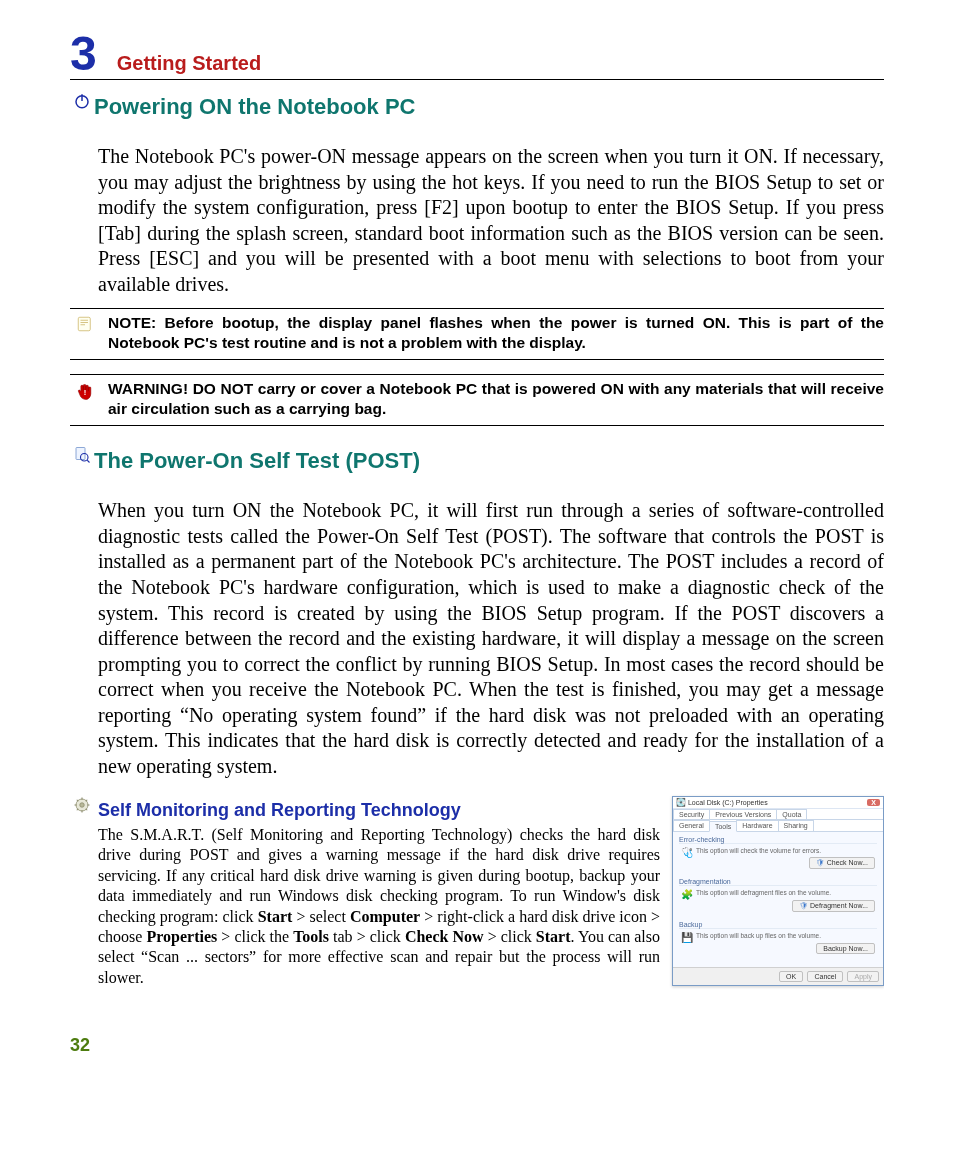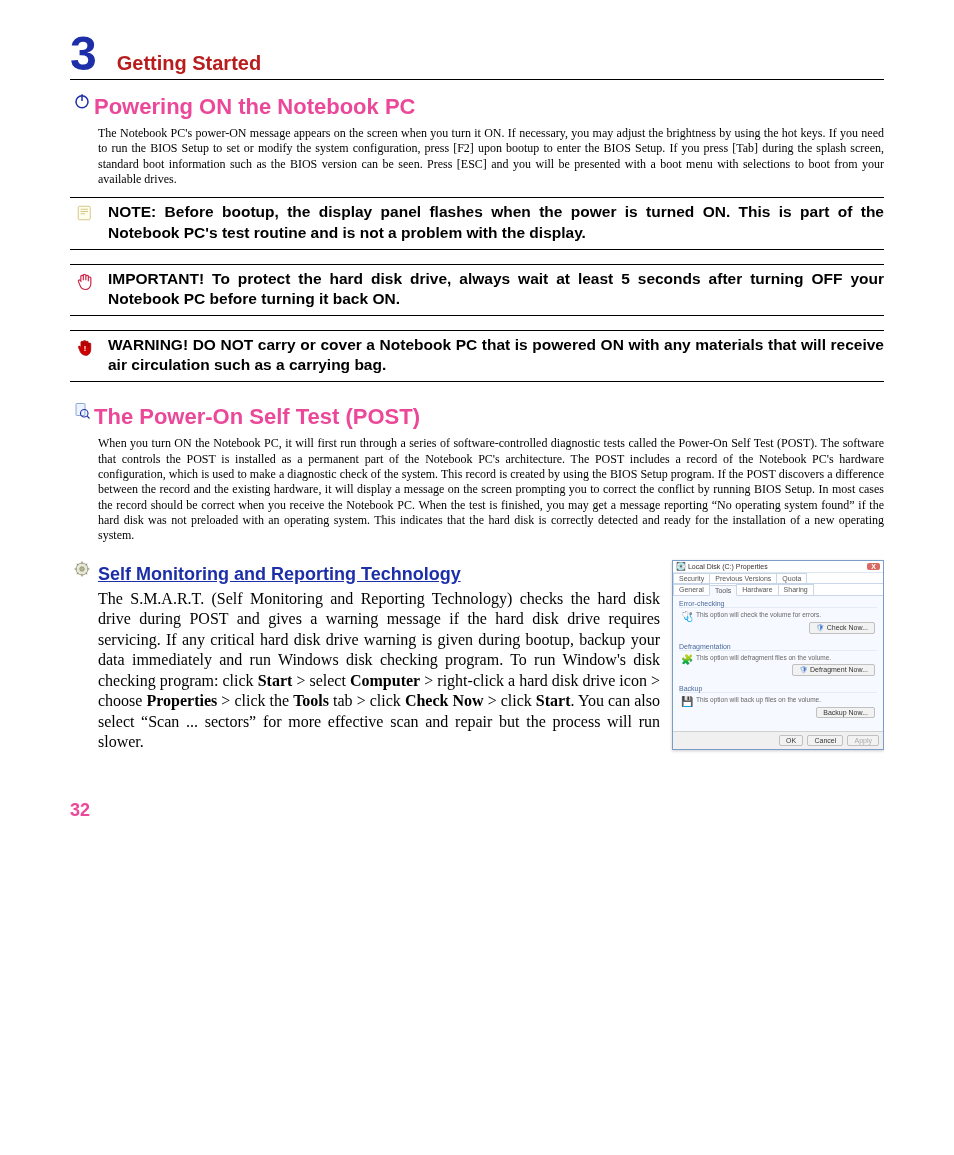--- a/index.html
+++ b/index.html
@@ -36,47 +36,46 @@
     font-family: Arial, Helvetica, sans-serif;
     font-weight: bold;
     font-size: 20px;
     color: #b91c1c;
     padding-bottom: 4px;
   }
   .h1 {
     font-family: Arial, Helvetica, sans-serif;
     font-weight: bold;
     font-size: 22px;
-    color: #ec4899;
+    color: #0f766e;
     margin: 8px 0 4px 0;
   }
   .h2 {
     font-family: Arial, Helvetica, sans-serif;
     font-weight: bold;
     font-size: 18px;
     color: #1c2ea8;
     margin: 10px 0 2px 0;
-    text-decoration: underline;
   }
   .section-row {
     display: flex;
     align-items: flex-start;
   }
   .section-icon {
     width: 24px;
     flex: 0 0 24px;
     display: flex;
     justify-content: center;
     margin-top: 6px;
   }
   .body-text {
-    font-size: 12px;
+    font-size: 20px;
     line-height: 1.28;
     text-align: justify;
-    margin: 2px 0 10px 28px;
+    margin: 20px 0 10px 28px;
   }
   .callout {
     border-top: 1px solid #000;
     border-bottom: 1px solid #000;
     margin: 8px 0 14px 0;
     padding: 4px 0 6px 0;
     display: flex;
     align-items: flex-start;
     justify-content: flex-end;
   }
@@ -119,21 +118,21 @@
   .smart-text {
     font-size: 16px;
     line-height: 1.28;
     text-align: justify;
     margin: 2px 0 9px 28px;
   }
   .page-number {
     font-family: Arial, Helvetica, sans-serif;
     font-weight: bold;
     font-size: 18px;
-    color: #ec4899;
+    color: #4d7c0f;
     margin-top: 28px;
   }
   strong { font-weight: bold; }
 
   
   .props-dialog {
     width: 210px;
     border: 1px solid #7a9cc6;
     background: #f6f9ff;
     font-family: "Segoe UI", Arial, sans-serif;
@@ -273,28 +272,20 @@
       <svg width="18" height="18" viewBox="0 0 24 24">
           <rect x="3" y="3" width="16" height="18" rx="2" fill="#fffff0" stroke="#c8b060" stroke-width="1"></rect>
           <line x1="6" y1="7" x2="16" y2="7" stroke="#c8b060"></line>
           <line x1="6" y1="10" x2="16" y2="10" stroke="#c8b060"></line>
           <line x1="6" y1="13" x2="12" y2="13" stroke="#c8b060"></line>
         </svg>
     </span>
     <div class="callout-text">NOTE:  Before bootup, the display panel flashes when the power is turned ON. This is part of the Notebook PC's test routine and is not a problem with the display.</div>
   </div>
 
-  <div class="callout">
-    <span class="callout-icon">
-      <svg width="20" height="22" viewBox="0 0 24 24">
-          <path d="M7 11V5c0-1 1-1 1.5-1S10 4 10 5v5V4c0-1 1-1 1.5-1S13 3 13 4v6V5c0-1 1-1 1.5-1S16 4 16 5v6V7c0-1 1-1 1.5-1S19 6 19 7v7c0 4-3 7-6 7s-6-2-7-5l-2-5c-.3-1 1-2 2-1l1 1z" fill="none" stroke="#c24" stroke-width="1.4"></path>
-        </svg>
-    </span>
-    <div class="callout-text">IMPORTANT!  To protect the hard disk drive, always wait at least 5 seconds after turning OFF your Notebook PC before turning it back ON.</div>
-  </div>
 
   <div class="callout">
     <span class="callout-icon warn">
       <svg width="20" height="22" viewBox="0 0 24 24">
           <path d="M7 11V5c0-1 1-1 1.5-1S10 4 10 5v5V4c0-1 1-1 1.5-1S13 3 13 4v6V5c0-1 1-1 1.5-1S16 4 16 5v6V7c0-1 1-1 1.5-1S19 6 19 7v7c0 4-3 7-6 7s-6-2-7-5l-2-5c-.3-1 1-2 2-1l1 1z" fill="#c00" stroke="#800" stroke-width="0.6"></path>
           <text x="12" y="16" font-size="9" fill="#fff" text-anchor="middle" font-family="Arial" font-weight="bold">!</text>
         </svg>
     </span>
     <div class="callout-text">WARNING! DO NOT carry or cover a Notebook PC that is powered ON with any materials that will receive air circulation such as a carrying bag.</div>
   </div>

